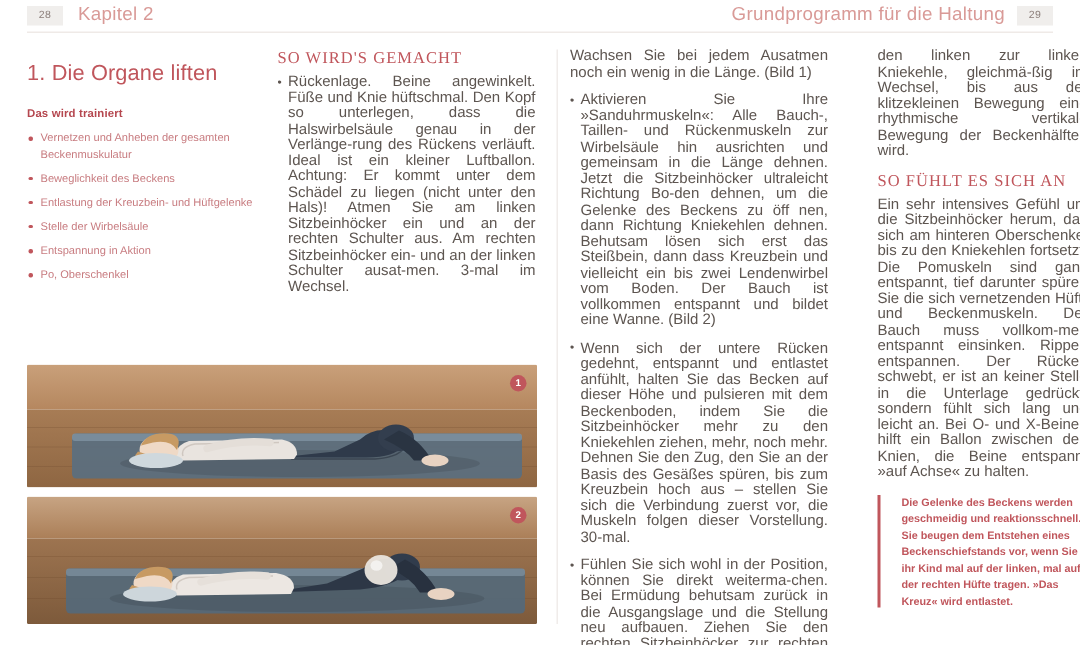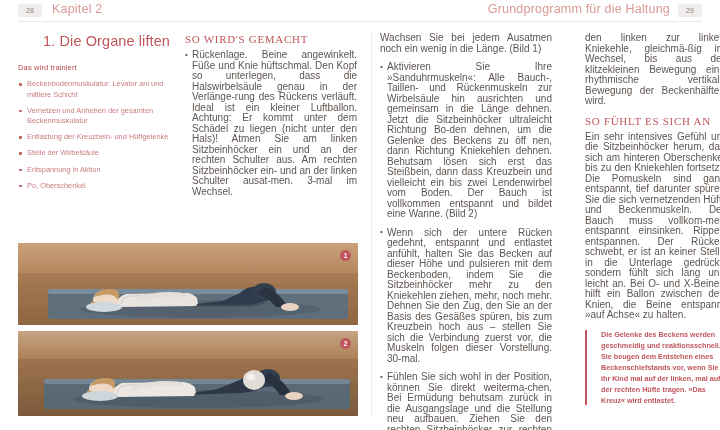--- a/index.html
+++ b/index.html
@@ -76,32 +76,31 @@
     position: absolute;
     top: 33px;
     width: 1px;
     height: 383px;
     background: #f0ecea;
   }
   .vrule-a { left: 371px; }
 
   
   h1.section-title {
-    margin: 0 0 14px 0;
+    margin: 8px 0 14px 0;
     font-size: 14.5px;
     font-weight: normal;
     color: #c0565c;
     letter-spacing: 0.1px;
     font-family: "Liberation Sans Narrow", "Liberation Sans", sans-serif;
-    text-align: right;
   }
   h2.sub-title {
     margin: 0 0 7px 0;
     font-size: 7.6px;
-    font-weight: normal;
+    font-weight: bold;
     color: #b5474f;
     letter-spacing: 0.1px;
   }
   h2.kicker {
     margin: 0 0 5px 0;
     font-size: 11px;
     font-weight: normal;
     color: #c0565c;
     letter-spacing: 0.7px;
     font-family: Liberation Serif, serif;
@@ -225,22 +224,22 @@
     <div class="folio folio-right">29</div>
     <div class="runhead-rule"></div>
   </div>
 
   <div class="vrule vrule-a"></div>
 
   <div class="col col-1">
     <h1 class="section-title">1. Die Organe liften</h1>
     <h2 class="sub-title">Das wird trainiert</h2>
     <ul class="train-list">
-      <li>Beckenbodenmuskulatur: Levator ani und mittlere Schicht</li>
       <li>Vernetzen und Anheben der gesamten Beckenmuskulatur</li>
+      <li>Beweglichkeit des Beckens</li>
       <li>Entlastung der Kreuzbein- und Hüftgelenke</li>
       <li>Stelle der Wirbelsäule</li>
       <li>Entspannung in Aktion</li>
       <li>Po, Oberschenkel</li>
     </ul>
   </div>
 
   <div class="col col-2">
     <h2 class="kicker">SO WIRD'S GEMACHT</h2>
     <p class="body bulleted">Rückenlage. Beine angewinkelt. Füße und Knie hüftschmal. Den Kopf so unterlegen, dass die Halswirbelsäule genau in der Verlänge-rung des Rückens verläuft. Ideal ist ein kleiner Luftballon. Achtung: Er kommt unter dem Schädel zu liegen (nicht unter den Hals)! Atmen Sie am linken Sitzbeinhöcker ein und an der rechten Schulter aus. Am rechten Sitzbeinhöcker ein- und an der linken Schulter ausat-men. 3-mal im Wechsel.</p>

